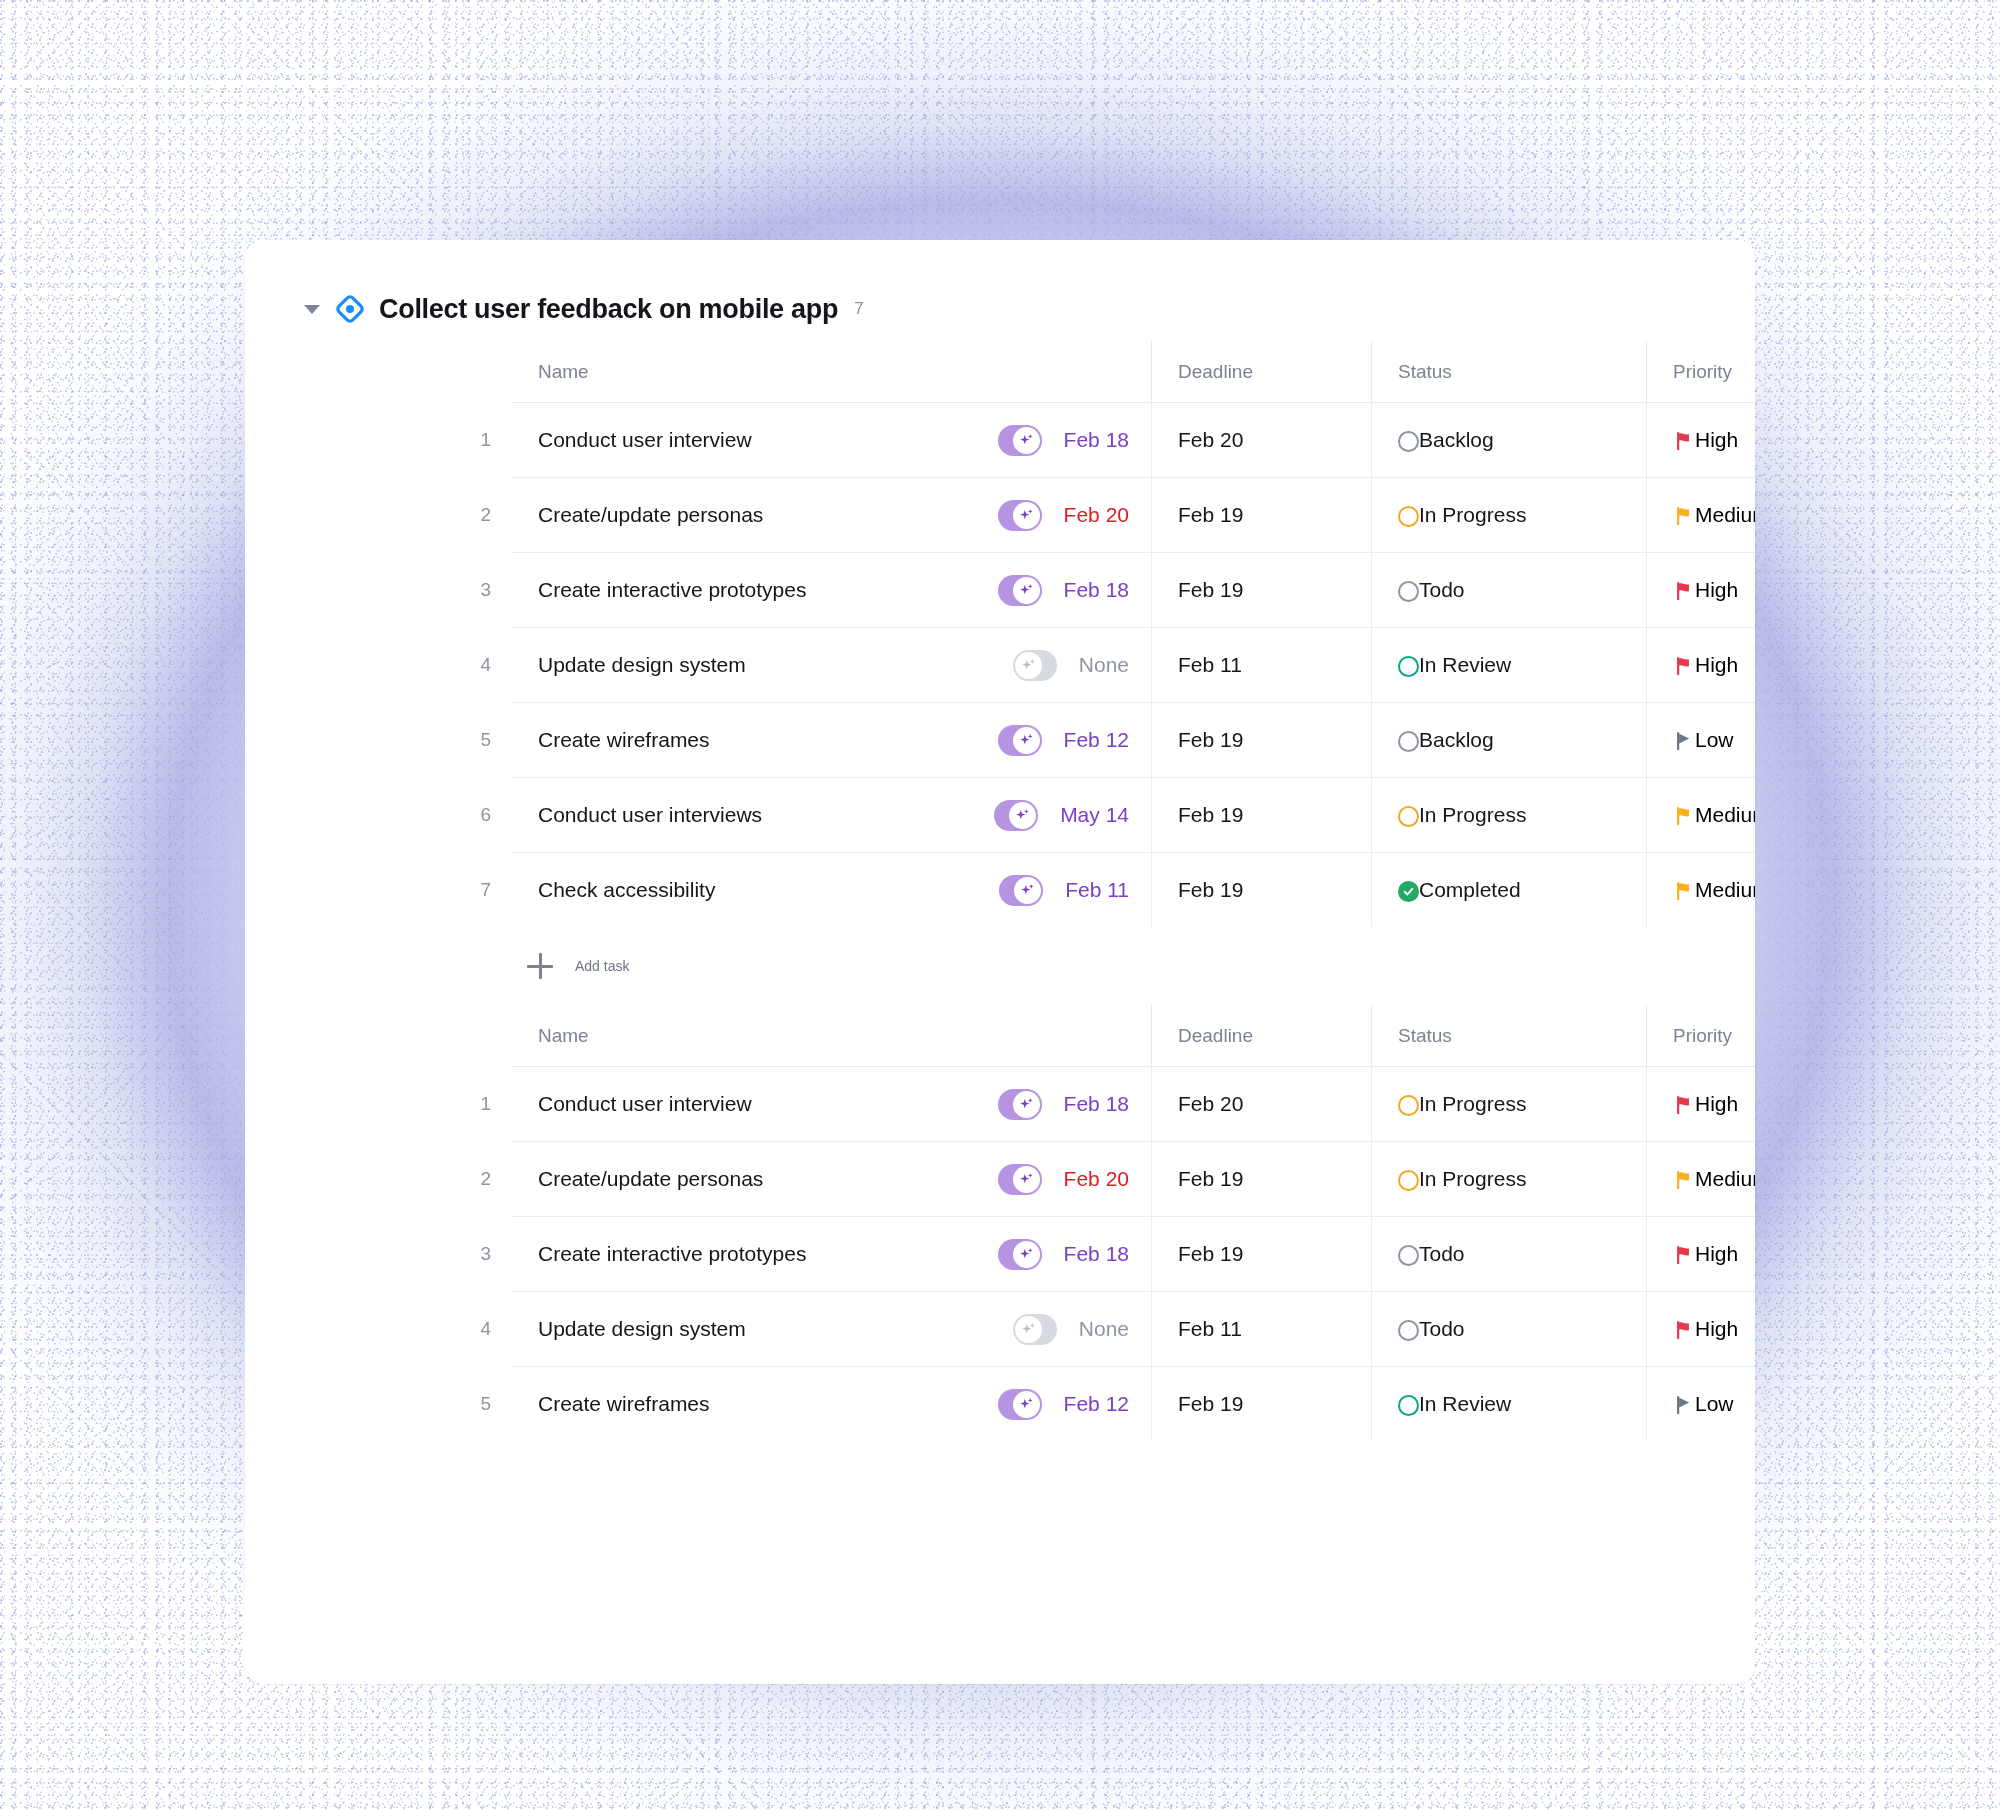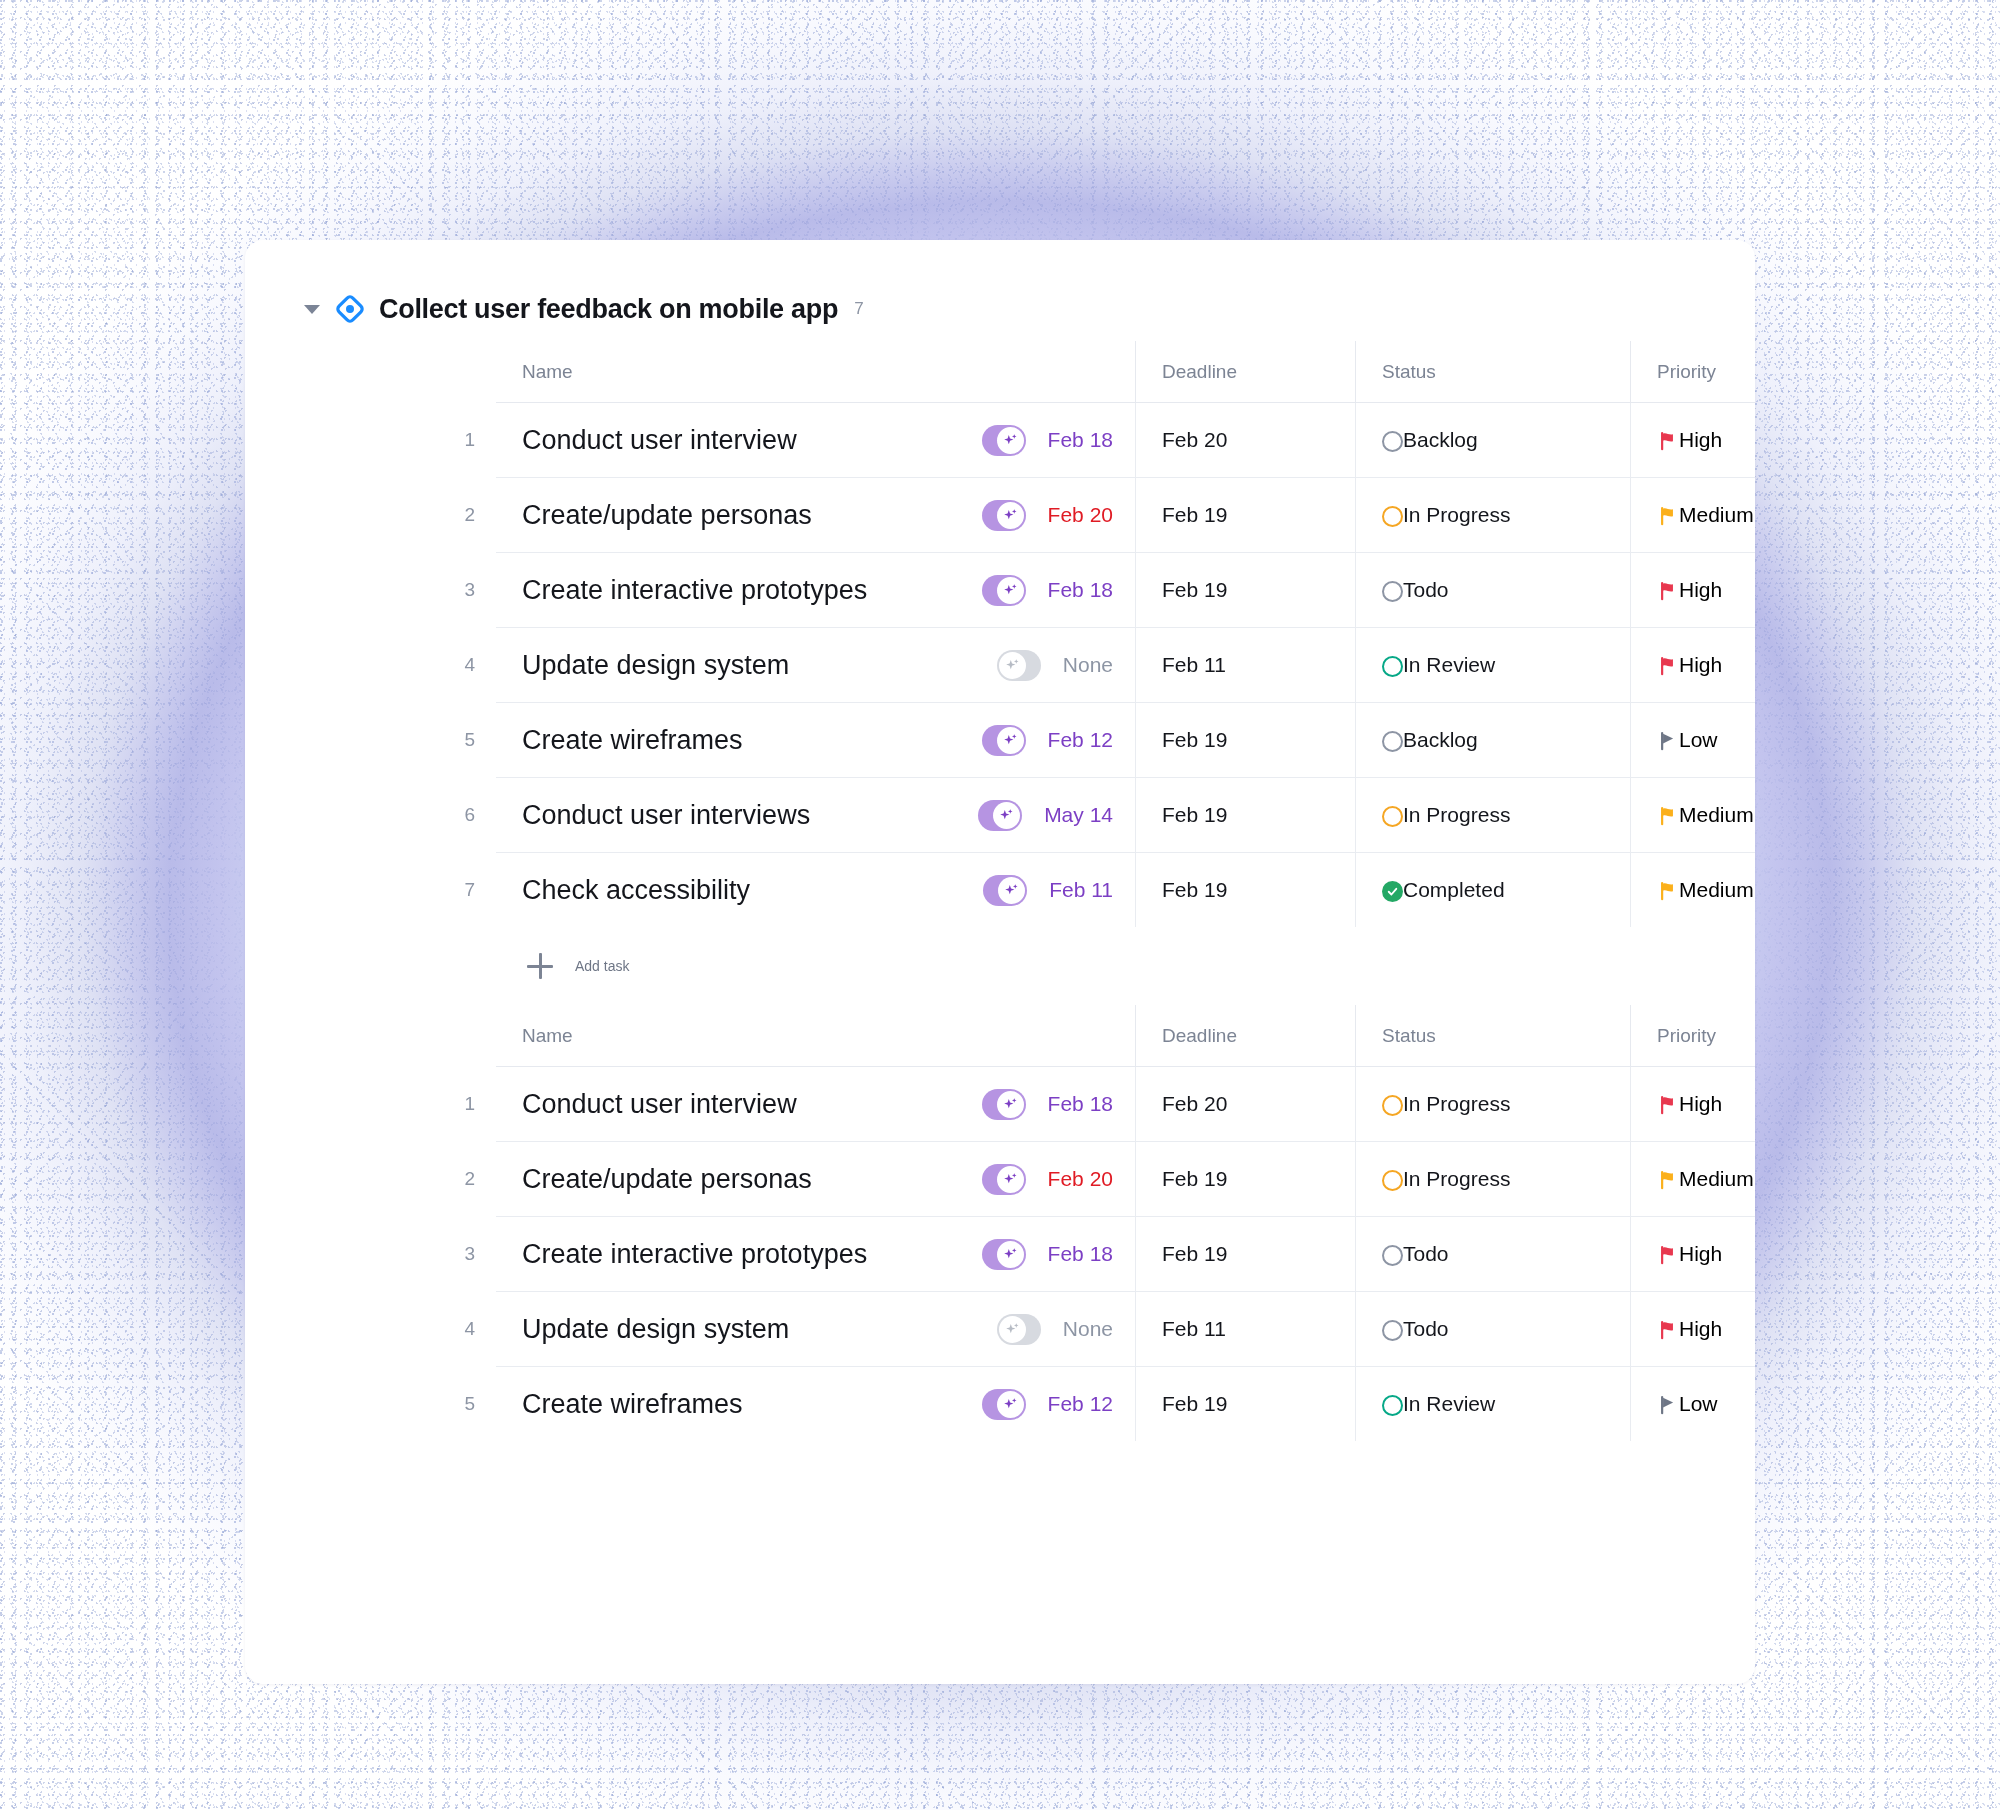--- a/index.html
+++ b/index.html
@@ -111,21 +111,21 @@
     white-space: nowrap;
   }
   .section-count {
     font-size: 17px;
     color: #8d95a4;
     white-space: nowrap;
     margin-left: 2px;
   }
 
   
-  .tbl-wrap { padding-left: 250px; padding-right: 16px; position: relative; }
+  .tbl-wrap { padding-left: 250px; padding-right: 16px; position: relative; margin-left: 16px; }
   table.tasks {
     width: 1260px;
     border-collapse: collapse;
     table-layout: fixed;
     border: 1px solid #e6e9ef;
     border-radius: 10px;
     border-right: none;
     overflow: hidden;
     background: #fff;
   }
@@ -156,21 +156,21 @@
   }
   table.tasks tr:last-child td { border-bottom: none; }
 
   .name-cell { position: relative; }
   .name-inner {
     display: flex;
     align-items: center;
     justify-content: space-between;
     padding-right: 22px;
   }
-  .task-name { font-size: 27px; color: #14161c; }
+  .task-name { font-size: 21px; color: #14161c; }
 
   .ai-chip { display: flex; align-items: center; gap: 22px; }
 
   
   .pill {
     width: 44px; height: 31px;
     border-radius: 16px;
     position: relative;
     flex: 0 0 44px;
   }

